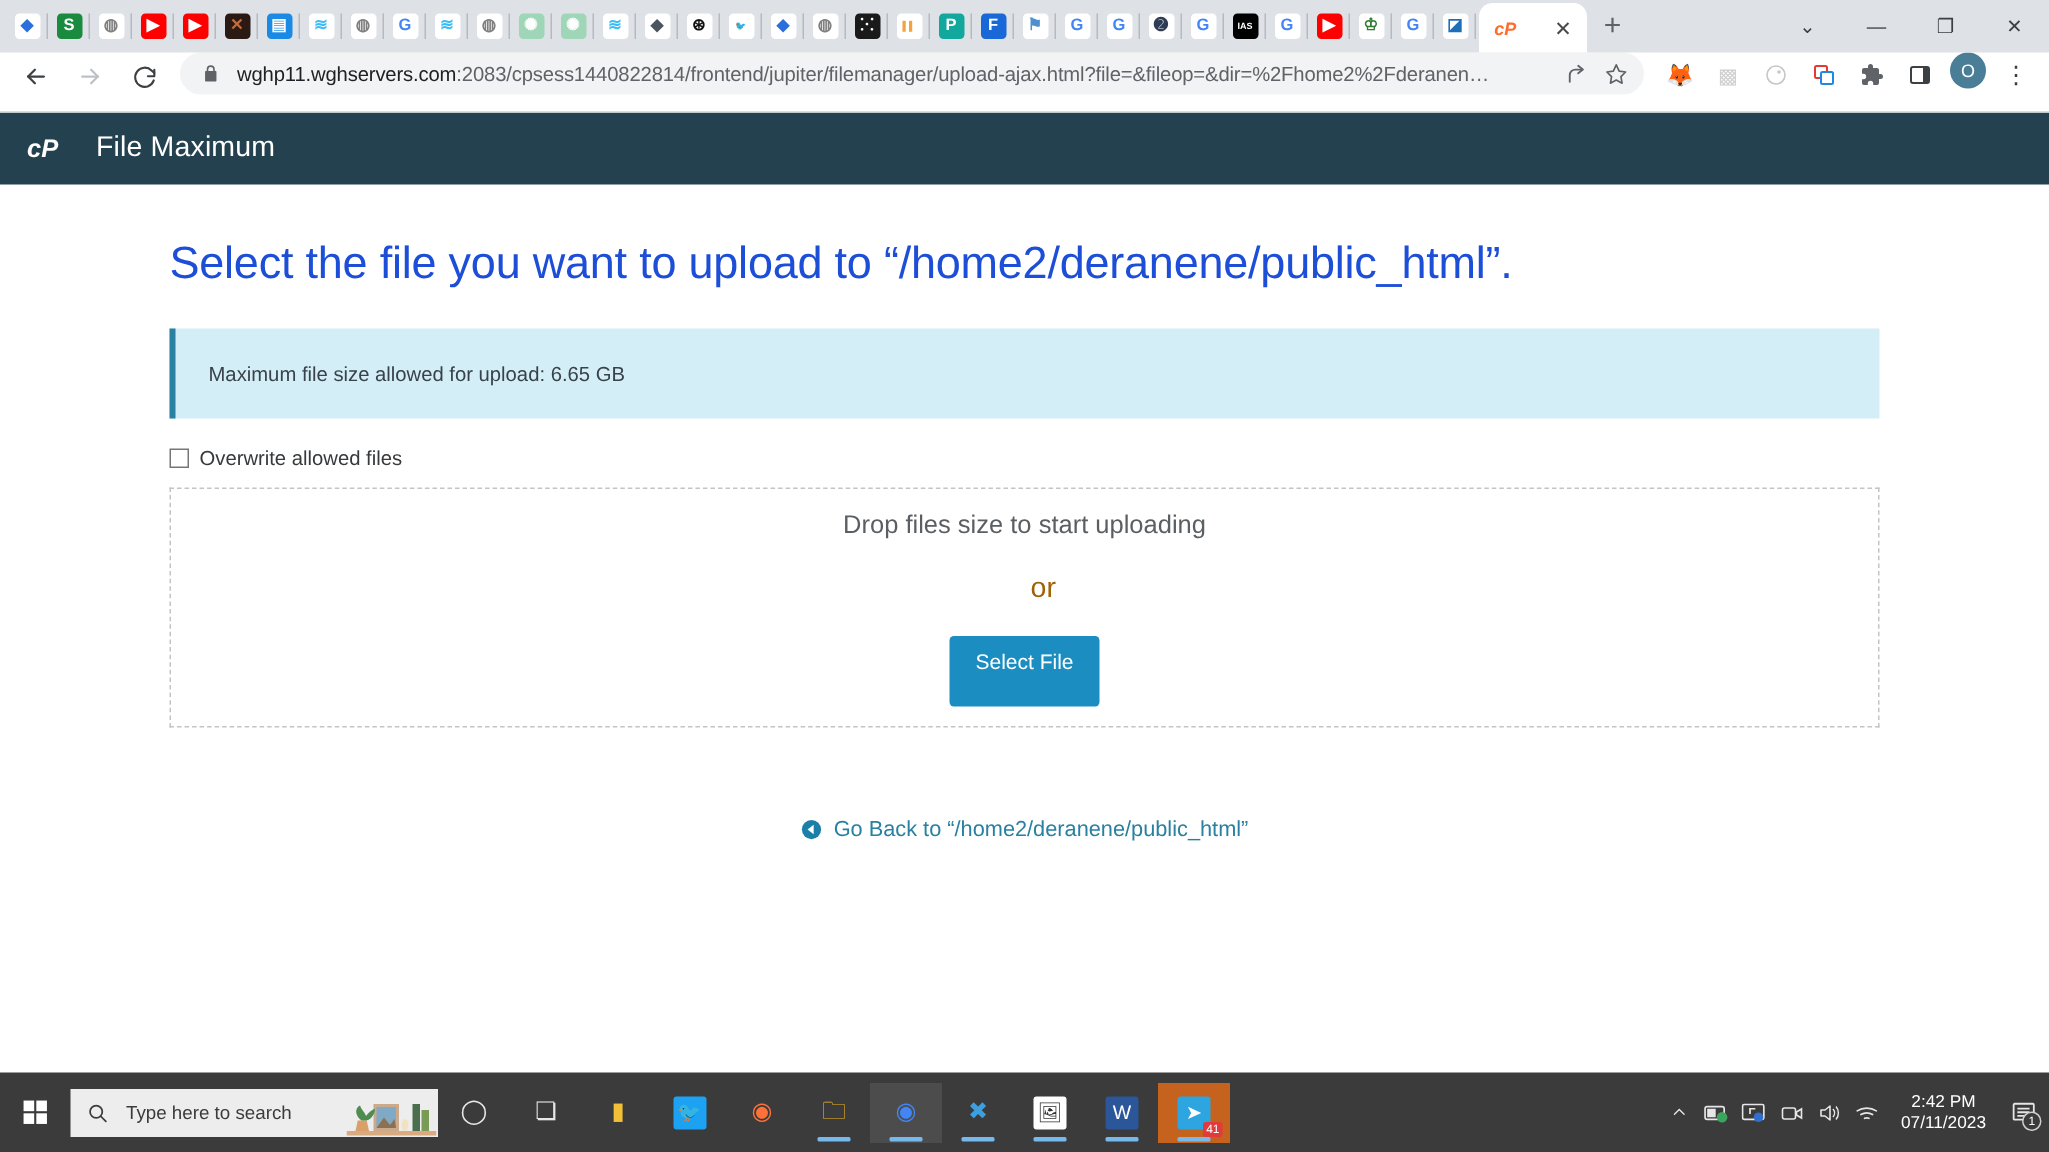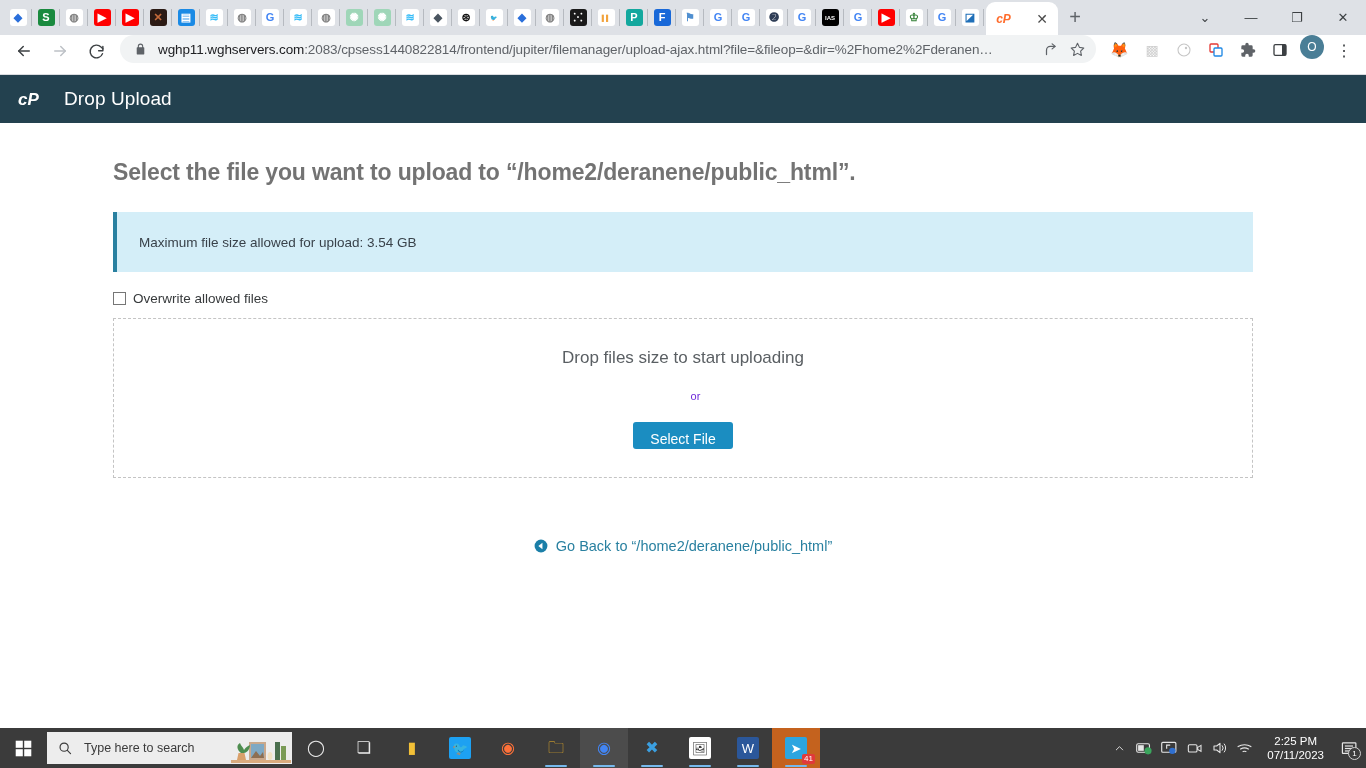--- a/index.html
+++ b/index.html
@@ -123,21 +123,21 @@
     background: #23414f;
     display: flex; align-items: center;
     padding-left: 18px;
   }
   .cp-logo { margin-right: 12px; display:flex; align-items:center; }
   .cp-title { color: #ffffff; font-size: 19px; font-weight: 400; letter-spacing: .1px; }
 
   .content { padding: 0 113px; }
 
   .page-heading {
-    font-size: 23px; font-weight: 700; color: #737373;
+    font-size: 30px; font-weight: 400; color: #1d4ed8;
     margin-top: 36px; letter-spacing: -.15px;
   }
 
   .alert-info {
     margin-top: 26px;
     background: #d4eef8;
     border-left: 4px solid #2980a0;
     padding: 18px 20px 18px 22px;
     font-size: 13.5px; color: #39424a;
     min-height: 60px;
@@ -158,48 +158,48 @@
 
   .dropzone {
     margin-top: 12px;
     border: 1px dashed #c4c4c4;
     height: 160px;
     display: flex; flex-direction: column;
     align-items: center; justify-content: center;
     text-align: center;
   }
   .dz-main { font-size: 17px; color: #5a5f63; font-weight: 400; }
-  .dz-or { font-size: 11px; color: #6d28d9; margin-top: 22px; margin-left: 25px; }
+  .dz-or { font-size: 19px; color: #a16207; margin-top: 22px; margin-left: 25px; }
   .btn-select {
     margin-top: 20px;
     background: #1b8dc1;
     color: #ffffff;
     border: none;
     font-size: 14px;
-    padding: 9px 17px 2px 17px;
+    padding: 9px 17px 22px 17px;
     border-radius: 3px;
     cursor: pointer;
     font-family: "Liberation Sans", sans-serif;
   }
 
   .goback-wrap {
     margin-top: 60px;
     display: flex; align-items: center; justify-content: center;
   }
   .goback {
     display: inline-flex; align-items: center;
     color: #2980a0; font-size: 14.5px;
     text-decoration: none; cursor: pointer;
   }
   .back-circle { margin-right: 8px; display: flex; }
 
   
   .taskbar {
     position: absolute; left: 0; bottom: 0;
-    width: 1366px; height: 40px;
+    width: 1366px; height: 53px;
     background: #3b3b3b;
     display: flex; align-items: center;
   }
   .startbtn {
     width: 46px; height: 40px;
     display: flex; align-items: center; justify-content: center;
     cursor: pointer;
   }
   .searchbox {
     width: 245px; height: 32px;
@@ -456,29 +456,29 @@
   </div>
 
   <div class="viewport">
 
     <div class="cp-header">
       <span class="cp-logo">
         <svg width="34" height="24" viewBox="0 0 60 40">
           <text x="0" y="30" font-family="Liberation Sans, sans-serif" font-size="30" font-weight="bold" font-style="italic" fill="#ffffff">cP</text>
         </svg>
       </span>
-      <span class="cp-title">Drop Upload</span>
+      <span class="cp-title">File Maximum</span>
     </div>
 
     <div class="content">
 
       <h1 class="page-heading">Select the file you want to upload to “/home2/deranene/public_html”.</h1>
 
       <div class="alert-info">
-        <span>Maximum file size allowed for upload: 3.54 GB</span>
+        <span>Maximum file size allowed for upload: 6.65 GB</span>
       </div>
 
       <div class="overwrite-row">
         <span class="cb"></span>
         <span class="overwrite-label">Overwrite allowed files</span>
       </div>
 
       <div class="dropzone">
         <div class="dz-main">Drop files size to start uploading</div>
         <div class="dz-or">or</div>
@@ -602,21 +602,21 @@
         </svg>
       </div>
       <div class="tray-icon">
         <svg width="17" height="14" viewBox="0 0 24 18">
           <path d="M3 7 a14 11 0 0 1 18 0" fill="none" stroke="#e6e6e6" stroke-width="1.6" stroke-linecap="round"></path>
           <path d="M6.5 10.5 a9 7 0 0 1 11 0" fill="none" stroke="#e6e6e6" stroke-width="1.6" stroke-linecap="round"></path>
           <path d="M10 14 a4 3 0 0 1 4 0" fill="none" stroke="#e6e6e6" stroke-width="1.6" stroke-linecap="round"></path>
         </svg>
       </div>
       <div class="clock">
-        <div>2:25 PM</div>
+        <div>2:42 PM</div>
         <div>07/11/2023</div>
       </div>
       <div class="notif">
         <svg width="17" height="15" viewBox="0 0 24 20" fill="none" stroke="#e6e6e6" stroke-width="1.7">
           <rect x="2" y="2" width="19" height="15" rx="1"></rect>
           <line x1="5.5" y1="6.5" x2="17" y2="6.5"></line>
           <line x1="5.5" y1="10" x2="17" y2="10"></line>
           <line x1="5.5" y1="13.5" x2="12" y2="13.5"></line>
         </svg>
         <span class="notif-badge">1</span>

